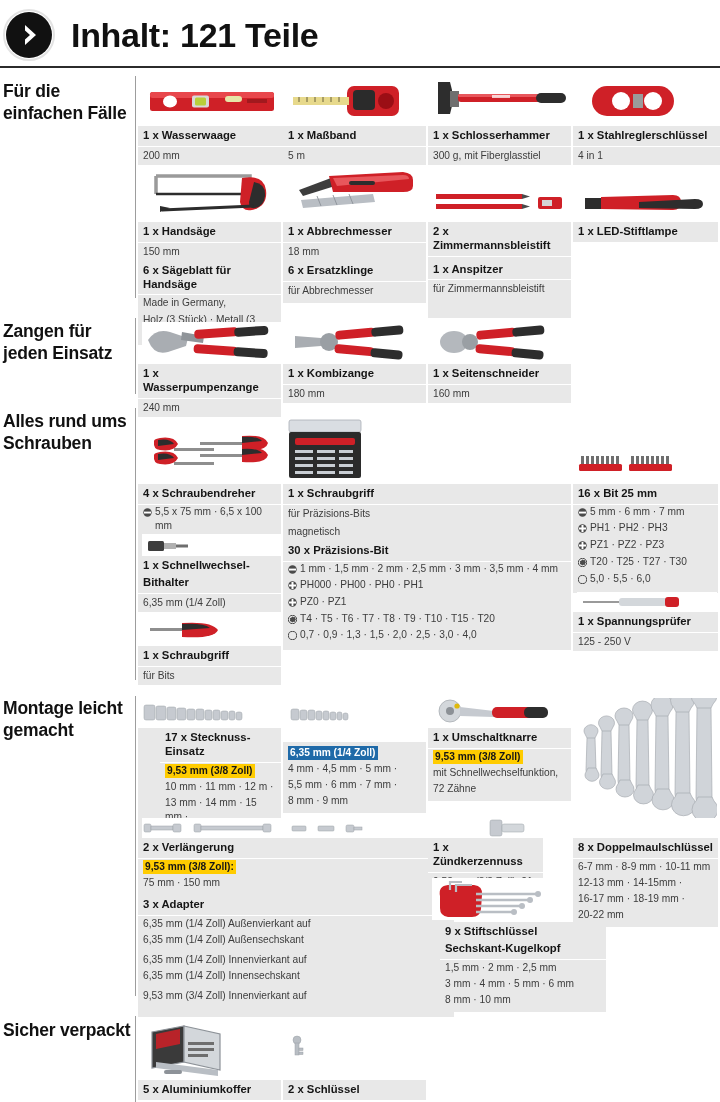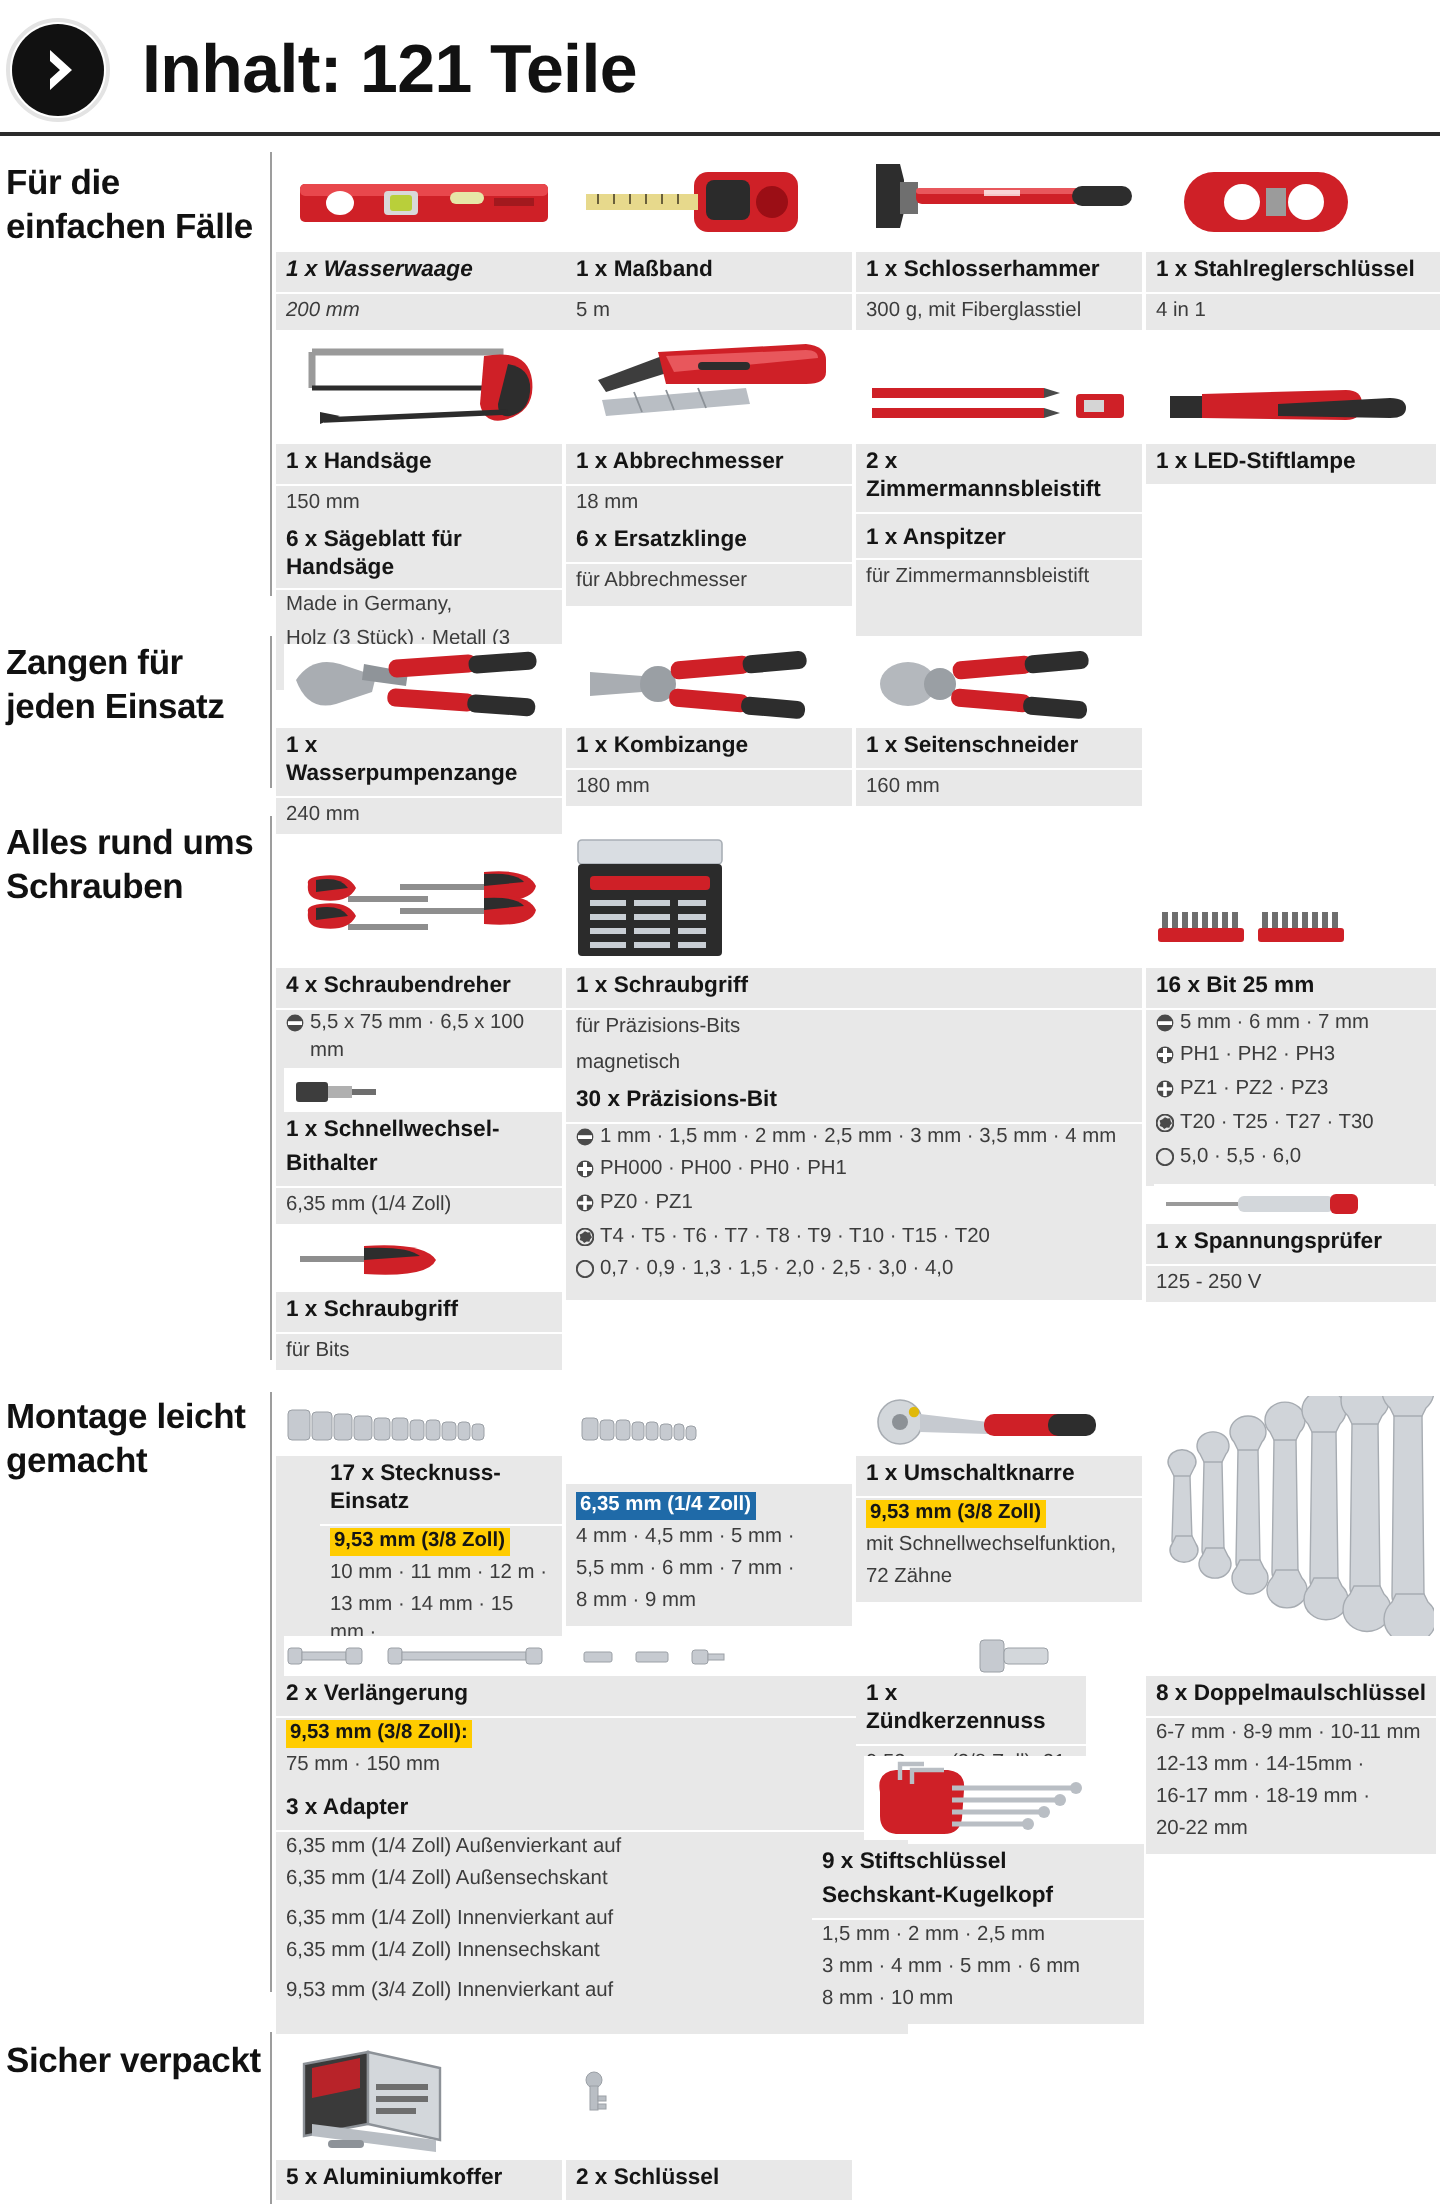--- a/index.html
+++ b/index.html
@@ -114,21 +114,21 @@
     </div>
     <div class="imgbox" style="left:577px; top:78px; width:140px; height:46px;">
       <svg width="140" height="46" viewBox="0 0 140 46">
         <path d="M30 8 h52 a15 15 0 0 1 0 30 h-52 a15 15 0 0 1 0 -30 z" fill="#cf2027"></path>
         <circle cx="44" cy="23" r="9" fill="#fff"></circle>
         <circle cx="76" cy="23" r="9" fill="#fff"></circle>
         <rect x="56" y="16" width="10" height="14" fill="#9b9b9b"></rect>
       </svg>
     </div>
 
-    <div class="card" style="left:138px; top:126px; width:145px;font-style:italic;">
+    <div class="card" style="left:138px; top:126px; width:145px;">
       <div class="ttl">1 x Wasserwaage</div>
       <div class="sub">200 mm</div>
     </div>
     <div class="card" style="left:283px; top:126px; width:143px;">
       <div class="ttl">1 x Maßband</div>
       <div class="sub">5 m</div>
     </div>
     <div class="card" style="left:428px; top:126px; width:143px;">
       <div class="ttl">1 x Schlosserhammer</div>
       <div class="sub">300 g, mit Fiberglasstiel</div>
@@ -665,21 +665,21 @@
             <line x1="44" y1="34" x2="80" y2="34"></line>
         </g>
         <g fill="#b9bec4">
           <circle cx="106" cy="16" r="3"></circle>
             <circle cx="98" cy="22" r="3"></circle>
             <circle cx="90" cy="28" r="3"></circle>
             <circle cx="82" cy="34" r="3"></circle>
         </g>
       </svg>
     </div>
-    <div class="card" style="left:406px; top:922px; width:166px;">
+    <div class="card" style="left:440px; top:922px; width:166px;">
       <div class="ttl" style="border-bottom:none; padding-bottom:0">9 x Stiftschlüssel</div>
       <div class="ttl">Sechskant-Kugelkopf</div>
       <div class="sub tight">1,5 mm · 2 mm · 2,5 mm</div>
       <div class="sub tight">3 mm · 4 mm · 5 mm · 6 mm</div>
       <div class="sub tight" style="padding-bottom:5px">8 mm · 10 mm</div>
     </div>
   </div>
 
   <div class="section">
     <div class="sec-title" style="top:1019px">

